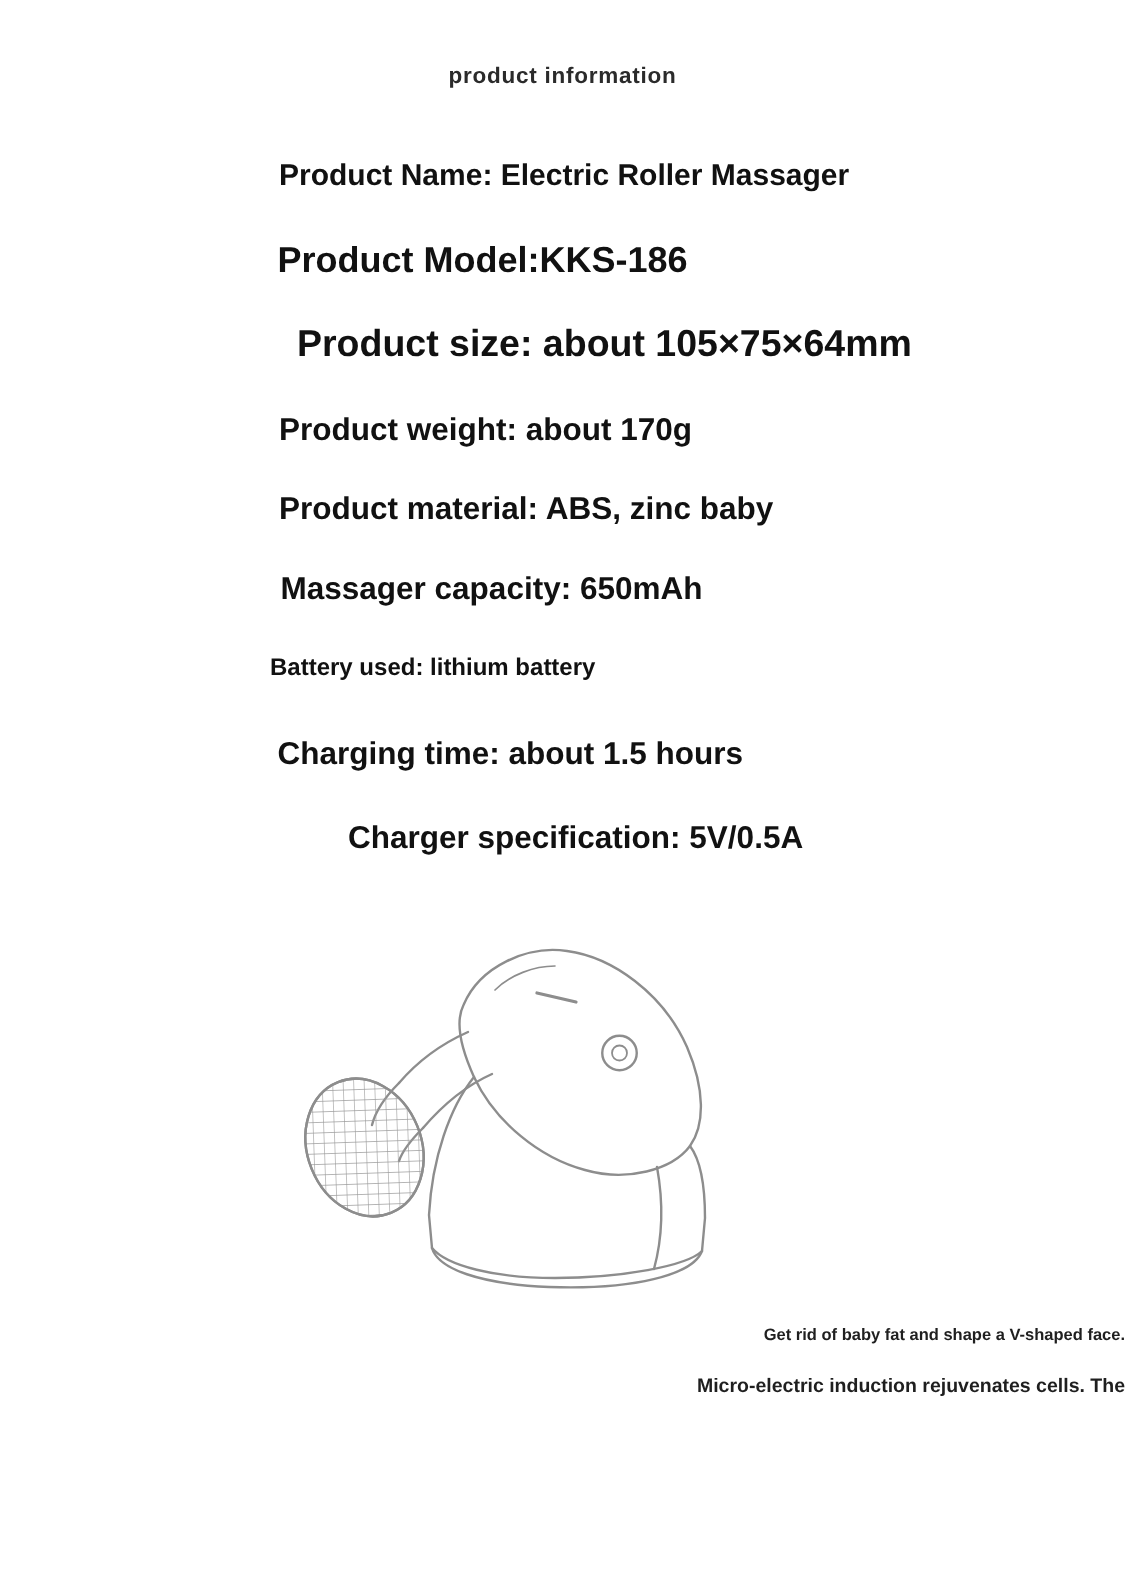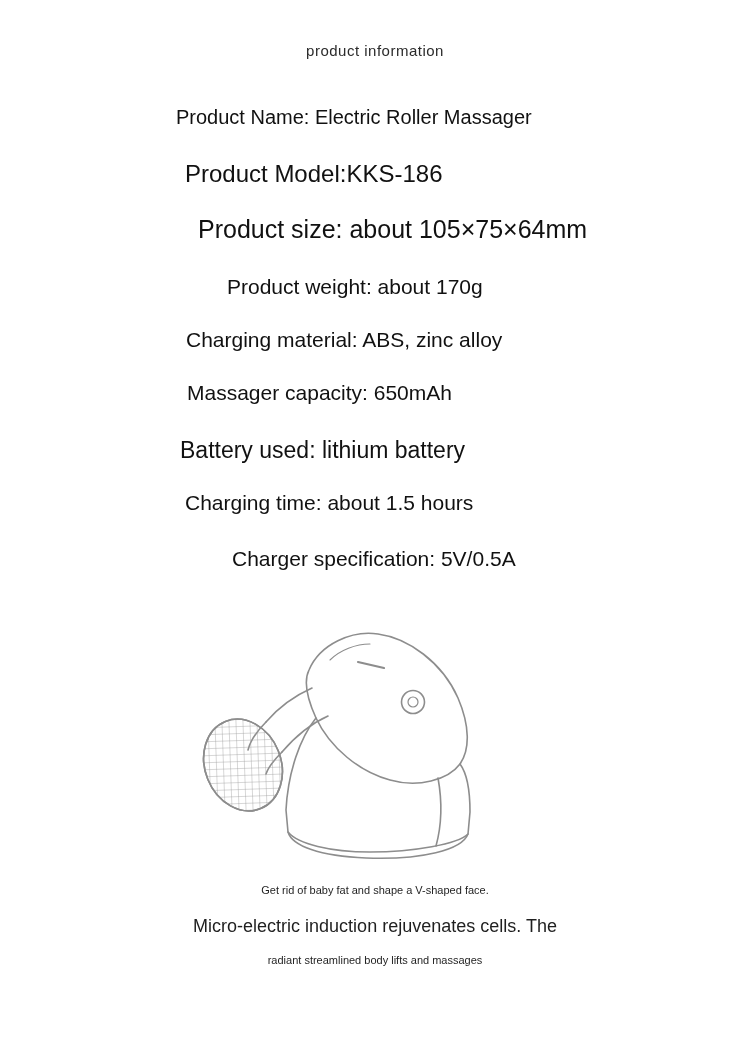--- a/index.html
+++ b/index.html
@@ -13,20 +13,21 @@
     position: relative;
     font-family: "Liberation Sans", sans-serif;
     color: #1a1a1a;
     overflow: hidden;
   }
   .page {
     position: relative;
     width: 750px;
     height: 1047px;
     background: #fff;
+    font-weight: bold;
   }
   .doc-title {
     position: absolute;
     top: 42px;
     left: 0;
     width: 750px;
     text-align: center;
     font-size: 15px;
     letter-spacing: 0.5px;
     color: #2b2b2b;
@@ -36,68 +37,68 @@
     top: 100px;
     left: 0;
     width: 750px;
   }
   .spec-line {
     display: block;
     color: #111;
     white-space: nowrap;
   }
   
-  .l0 { position: absolute; top: 6px;   left: 176px; font-size: 20px; }
+  .l0 { position: absolute; top: 6px;   left: 186px; font-size: 20px; }
   .l1 { position: absolute; top: 60px;  left: 185px; font-size: 24px; }
   .l2 { position: absolute; top: 115px; left: 198px; font-size: 25px; }
-  .l3 { position: absolute; top: 175px; left: 186px; font-size: 21px; margin-left: 41px; }
+  .l3 { position: absolute; top: 175px; left: 186px; font-size: 21px; }
   .l4 { position: absolute; top: 228px; left: 186px; font-size: 21px; }
   .l5 { position: absolute; top: 281px; left: 187px; font-size: 21px; }
-  .l6 { position: absolute; top: 337px; left: 180px; font-size: 23px; text-align: center; }
+  .l6 { position: absolute; top: 337px; left: 180px; font-size: 16px; text-align: center; }
   .l7 { position: absolute; top: 391px; left: 185px; font-size: 21px; }
   .l8 { position: absolute; top: 447px; left: 186px; font-size: 21px; margin-left: 46px; }
 
   .product-image {
     position: absolute;
     top: 600px;
     left: 170px;
     width: 400px;
     height: 280px;
   }
 
   .caption-block {
     position: absolute;
     top: 885px;
     left: 0;
     width: 750px;
-    text-align: center;
+    text-align: right;
   }
   .caption-line {
     display: block;
     color: #1f1f1f;
     line-height: 1.05;
   }
   .c0 { font-size: 11px; margin-bottom: 20px; }
-  .c1 { font-size: 18px; margin-bottom: 20px; }
+  .c1 { font-size: 13px; margin-bottom: 20px; }
   .c2 { font-size: 11px; margin-bottom: 20px; }
   .c3 { font-size: 13px; }
 </style>
 </head>
 <body>
 
 <div class="page">
 
   <div class="doc-title">product information</div>
 
   <div class="spec-list">
     <span class="spec-line l0">Product Name: Electric Roller Massager</span>
     <span class="spec-line l1">Product Model:KKS-186</span>
     <span class="spec-line l2">Product size: about 105×75×64mm</span>
     <span class="spec-line l3">Product weight: about 170g</span>
-    <span class="spec-line l4">Charging material: ABS, zinc alloy</span>
+    <span class="spec-line l4">Product material: ABS, zinc baby</span>
     <span class="spec-line l5">Massager capacity: 650mAh</span>
     <span class="spec-line l6">Battery used: lithium battery</span>
     <span class="spec-line l7">Charging time: about 1.5 hours</span>
     <span class="spec-line l8">Charger specification: 5V/0.5A</span>
   </div>
 
   <div class="product-image">
     <svg width="400" height="280" viewBox="0 0 400 280" xmlns="http://www.w3.org/2000/svg">
       <defs>
         <pattern id="mesh" width="7" height="7" patternUnits="userSpaceOnUse" patternTransform="rotate(20)">
@@ -132,16 +133,15 @@
         <path d="M268,178 C272,200 272,224 266,246"></path>
 
         <path d="M160,60 C170,50 186,44 200,44" stroke-width="1.1"></path>
       </g>
     </svg>
   </div>
 
   <div class="caption-block">
     <span class="caption-line c0">Get rid of baby fat and shape a V-shaped face.</span>
     <span class="caption-line c1">Micro-electric induction rejuvenates cells. The</span>
-    <span class="caption-line c2">radiant streamlined body lifts and massages</span>
   </div>
 
 </div>
 
 </body></html>

